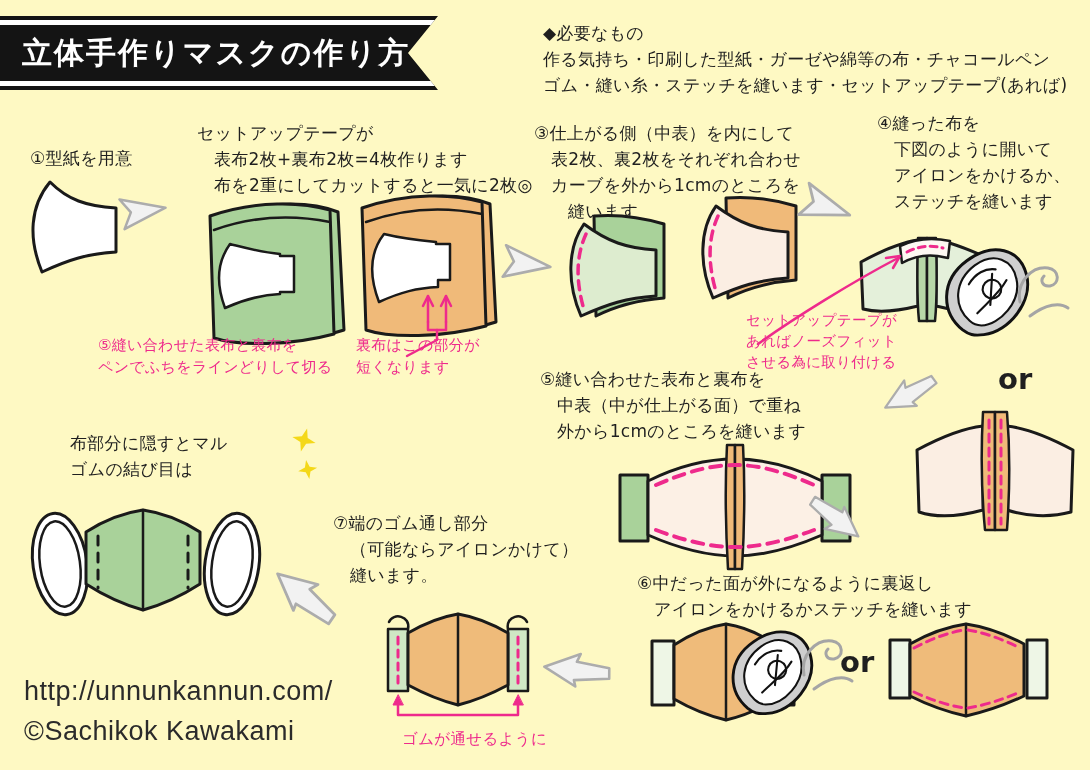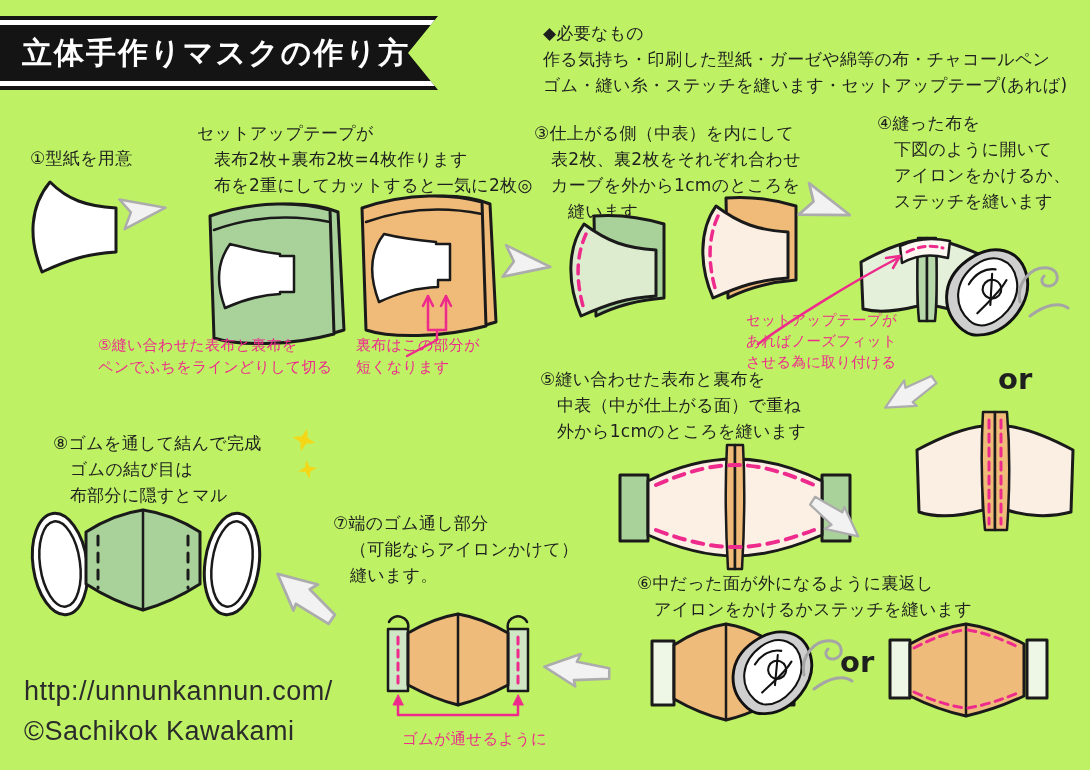--- a/index.html
+++ b/index.html
@@ -1,18 +1,18 @@
 <!DOCTYPE html>
 <html><head>
 <meta charset="utf-8">
 <style>
   html,body{margin:0;padding:0;}
   body{width:1090px;height:770px;overflow:hidden;background:#fff;
        font-family:"DejaVu Sans",sans-serif;color:#1f1f1f;}
-  #canvas{position:relative;width:1090px;height:770px;background:#bef264;}
+  #canvas{position:relative;width:1090px;height:770px;background:#fef9c3;}
 
   
   .banner{position:absolute;left:0;top:16px;width:438px;height:74px;background:#141414;
           clip-path:polygon(0 0,100% 0,calc(100% - 30px) 50%,100% 100%,0 100%);
           display:flex;align-items:center;}
   .banner::before{content:'';position:absolute;left:0;right:0;top:4px;height:5px;background:#fff;}
   .banner::after{content:'';position:absolute;left:0;right:0;bottom:4px;height:5px;background:#fff;}
   .banner .t{padding-left:22px;font-size:30px;font-weight:bold;color:#fff;letter-spacing:2px;white-space:nowrap;}
 
   .txt{position:absolute;font-size:17px;line-height:26px;letter-spacing:0.3px;white-space:nowrap;color:#1f1f1f;}
@@ -243,23 +243,22 @@
       <path d="M18,90 L13,100 L23,100 Z" stroke-width="1"></path>
       <path d="M138,90 L133,100 L143,100 Z" stroke-width="1"></path>
     </g>
   </svg>
   <div class="pink" style="left:402px;top:716px;font-size:15.5px;margin-top:12px;">ゴムが通せるように</div>
   <svg class="arrow" style="left:265px;top:572px;transform:rotate(220deg);" width="78" height="48" viewBox="0 0 70 36">
     <path d="M2,13 L36,8 L34,2 L66,18 L32,34 L35,26 L3,23 Z" fill="#f2f2f2" stroke="#acacac" stroke-width="2.5"></path>
   </svg>
 
   <div class="txt" style="left:53px;top:430px;">
-    <div>⑧ゴムを通して結んで完成</div>
+    <div class="ind">布部分に隠すとマル</div>
     <div class="ind">ゴムの結び目は</div>
-    <div class="ind">布部分に隠すとマル</div>
   </div>
   <svg style="left:278px;top:426px;" width="48" height="62" viewBox="0 0 48 62">
     <g fill="#f4d818">
       <path transform="translate(14,2) rotate(15 12 12)" d="M12,0 L15,9 L24,12 L15,15 L12,24 L9,15 L0,12 L9,9 Z"></path>
       <path transform="translate(20,34) rotate(-10 9 9) scale(0.8)" d="M12,0 L15,9 L24,12 L15,15 L12,24 L9,15 L0,12 L9,9 Z"></path>
     </g>
   </svg>
   <svg style="left:26px;top:502px;" width="242" height="122" viewBox="0 0 242 122">
     <g transform="rotate(-8 34 62)">
       <ellipse cx="34" cy="62" rx="27" ry="51" fill="#fff" stroke="#1a1a1a" stroke-width="3"></ellipse>

